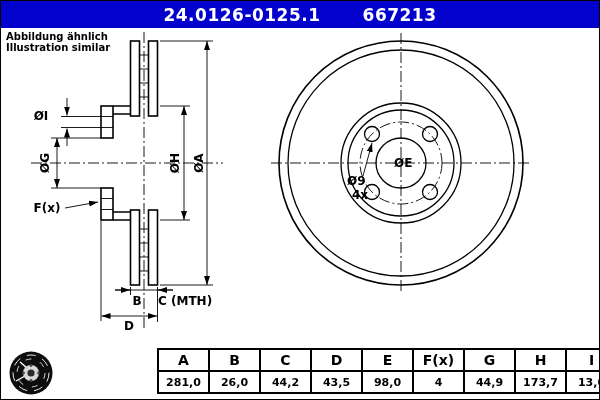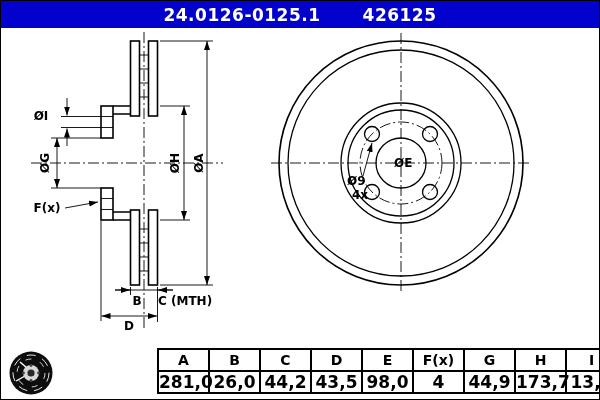--- a/index.html
+++ b/index.html
@@ -21,38 +21,42 @@
   .disc-icon{position:absolute;left:7px;top:349px;z-index:2;}
   .dims{
     position:absolute;left:156px;top:347px;z-index:2;
     border-collapse:collapse;table-layout:fixed;width:441px;background:#fff;
   }
   .dims th,.dims td{
     border:2px solid #000;width:49px;height:20px;padding:0;
     text-align:center;vertical-align:middle;font-weight:bold;
   }
   .dims th{font-size:14px;}
-  .dims td{font-size:17px;}
+  .dims td{font-size:11px;}
   
   .outline{stroke:#000;stroke-width:1.6;fill:none;}
   .outline2{stroke:#000;stroke-width:1.3;fill:none;}
   .thin{stroke:#000;stroke-width:0.9;fill:none;}
   .cl{stroke:#000;stroke-width:0.9;fill:none;stroke-dasharray:11 3 2 3;}
   .dimtxt{font-family:"DejaVu Sans",sans-serif;font-size:12px;font-weight:bold;fill:#000;}
 </style>
 </head>
 <body>
 
 <div class="page">
 
   <div class="header" style="background: rgb(2, 2, 204);">
     <span>24.0126-0125.1</span>
-    <span>426125</span>
+    <span>667213</span>
   </div>
 
+  <div class="note">
+    <div>Abbildung ähnlich</div>
+    <div>Illustration similar</div>
+  </div>
 
   <svg class="drawing" width="600" height="317" viewBox="0 0 600 317">
     <defs>
       <marker id="ah" markerWidth="10" markerHeight="8" refX="9" refY="4" orient="auto" markerUnits="userSpaceOnUse">
         <path d="M0,1 L9,4 L0,7 Z" fill="#000"></path>
       </marker>
     </defs>
 
     <g>
 

